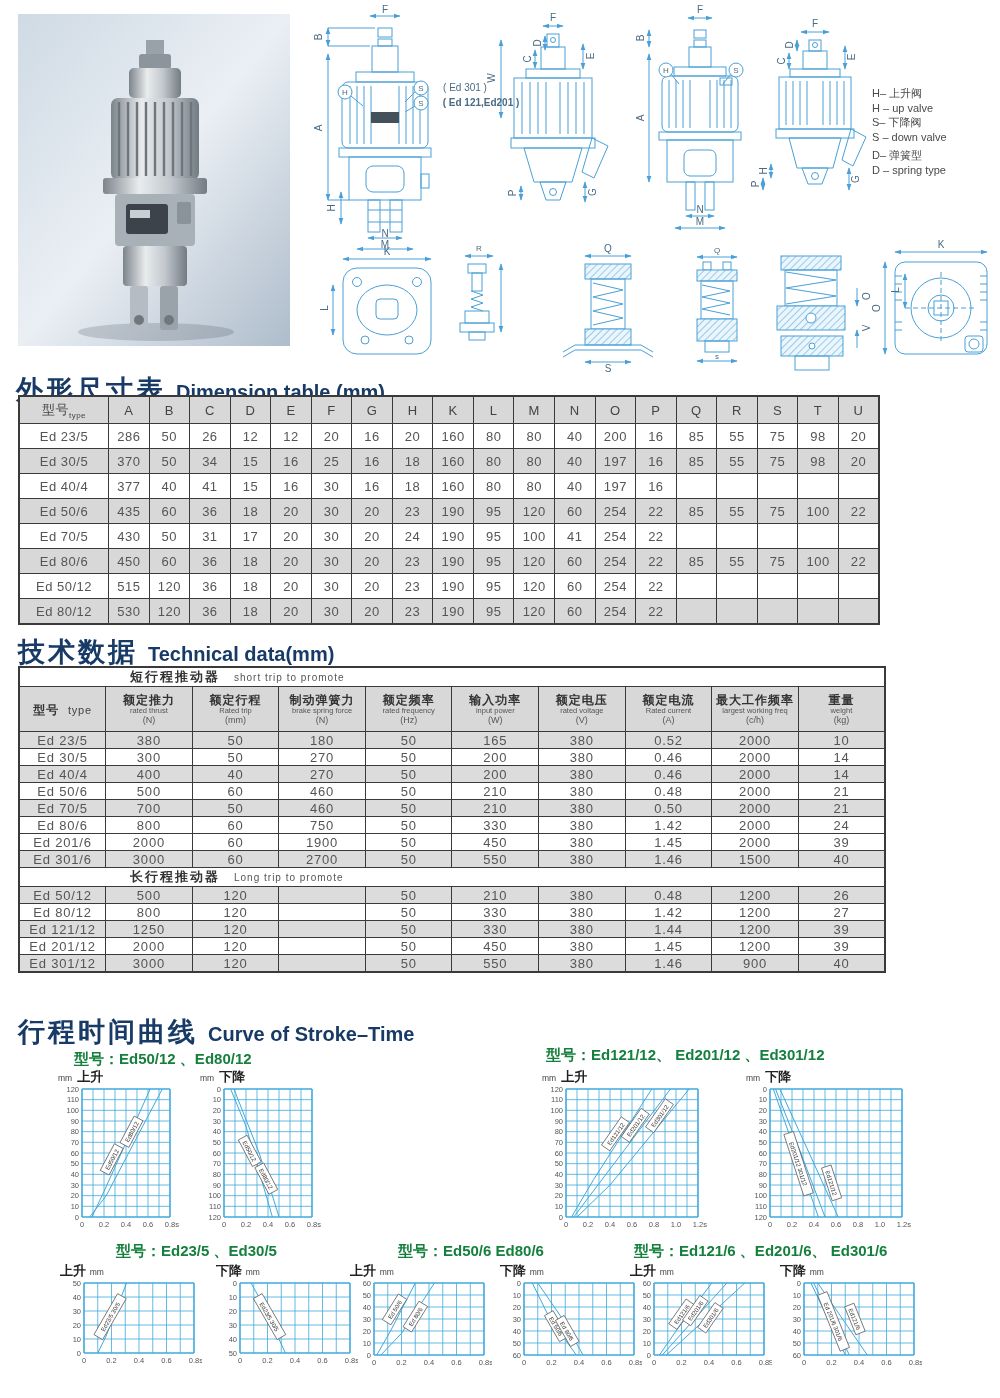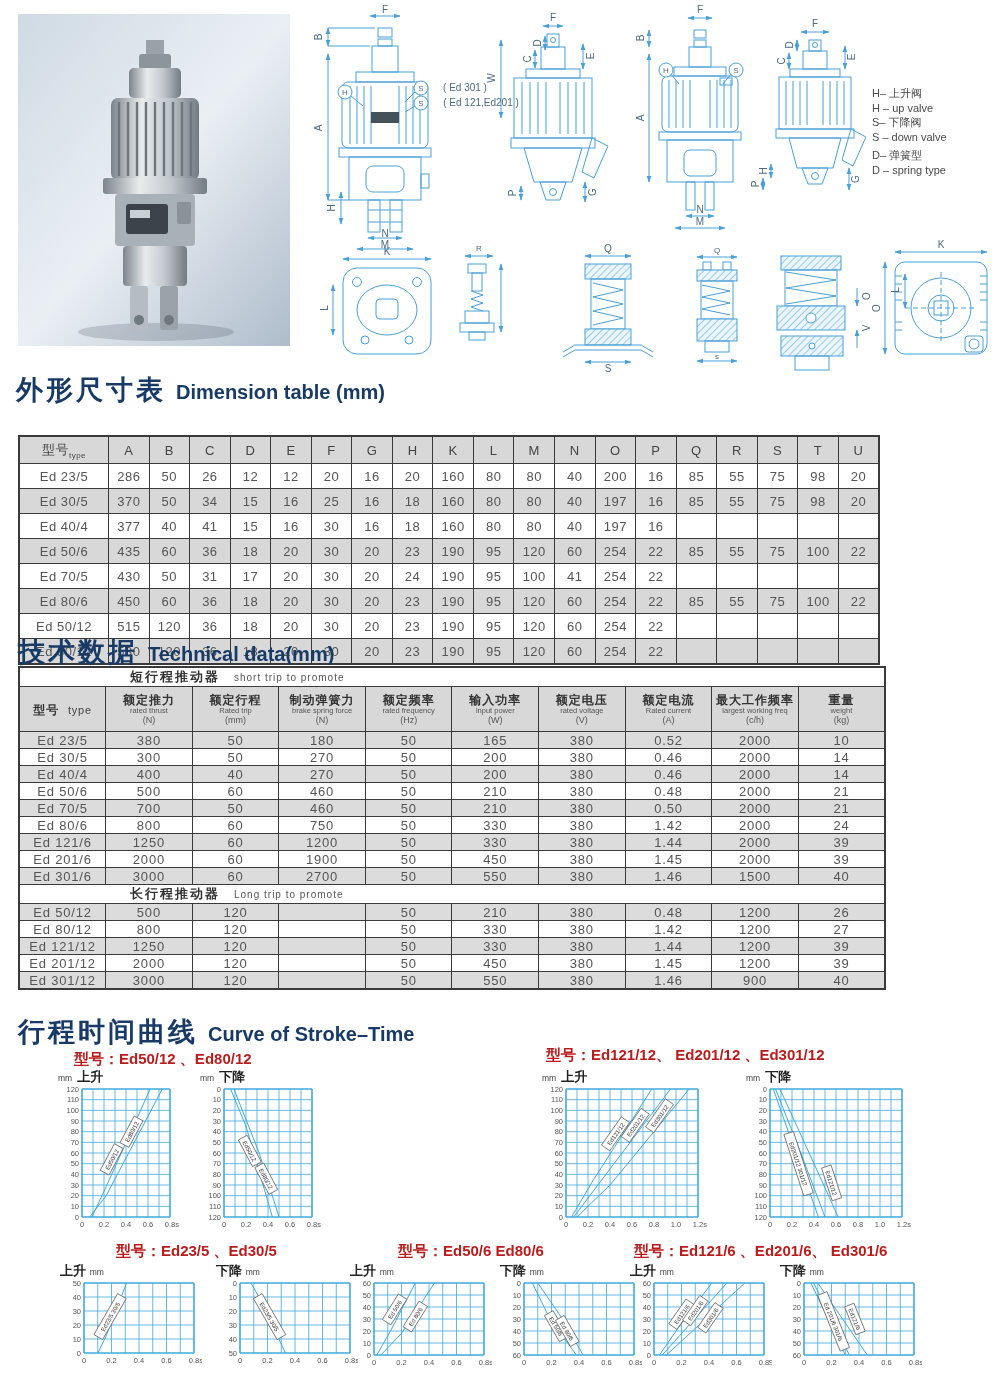--- a/index.html
+++ b/index.html
@@ -16,41 +16,41 @@
           display:flex;align-items:center;justify-content:center;font-size:8px;background:#fff;}
   .dlabel.small{font-size:8px;}
   .legend{position:absolute;left:872px;top:86px;font-size:11px;color:#4a4a4a;line-height:14.5px;}
   .legend div{white-space:nowrap;}
   
   .sec-title{position:absolute;color:#173a66;font-weight:bold;white-space:nowrap;}
   .sec-title .zh{font-size:27px;letter-spacing:3px;}
   .sec-title .en{font-size:20px;margin-left:10px;letter-spacing:0;}
   
   table{border-collapse:collapse;table-layout:fixed;background:#fff;}
-  .dimtable{position:absolute;left:18px;top:435px;width:862px;border:2px solid #3a3a3a;}
+  .dimtable{position:absolute;left:18px;top:395px;width:862px;border:2px solid #3a3a3a;}
   .dimtable th,.dimtable td{border:1px solid #3a3a3a;text-align:center;font-size:13px;
        color:#555;height:22px;padding:1px 0;letter-spacing:0.5px;overflow:hidden;}
   .dimtable th{background:#d8d8d8;color:#444;font-weight:normal;height:24px;}
   .dimtable tr.g td{background:#d8d8d8;}
   .dimtable .thzh{font-size:13px;}
   .dimtable .then{font-size:8px;vertical-align:sub;}
   .techtable{position:absolute;left:18px;top:666px;width:868px;border:2px solid #3a3a3a;}
   .techtable th,.techtable td{border:1px solid #3a3a3a;text-align:center;font-size:13px;
        color:#555;height:16px;padding:0;letter-spacing:0.8px;overflow:hidden;}
   .techtable th{background:#d8d8d8;font-weight:normal;height:44px;}
   .techtable tr.g td{background:#dcdcdc;}
   .techtable td.grp{background:#fff;text-align:left;padding-left:110px;height:15px;}
   .techtable .hzh{font-size:12px;color:#333;font-weight:bold;letter-spacing:1px;line-height:13px;}
   .techtable .hen{font-size:7.5px;color:#555;letter-spacing:0;line-height:8px;}
   .techtable .hunit{font-size:9px;color:#555;letter-spacing:0;line-height:10px;}
   .techtable .gzh{font-size:13px;color:#333;font-weight:bold;letter-spacing:2px;}
   .techtable .gen{font-size:10px;color:#555;margin-left:14px;letter-spacing:1px;}
   
   .charts{position:absolute;left:0;top:1036px;width:1000px;height:362px;}
-  .cg-title{position:absolute;font-size:15px;font-weight:bold;color:#b91c1c;white-space:nowrap;}
+  .cg-title{position:absolute;font-size:15px;font-weight:bold;color:#15803d;white-space:nowrap;}
   .cgroup{position:absolute;display:flex;}
   .chart-head{font-size:13px;font-weight:bold;color:#222;margin-left:2px;height:15px;}
   .chart-head .mm{font-size:8.5px;font-weight:normal;color:#444;margin-right:5px;}
 </style>
 </head>
 <body>
 
 <div class="photo">
   <svg width="272" height="332" viewBox="0 0 272 332">
     <defs>
@@ -303,21 +303,21 @@
     </g>
   </svg>
   <div id="dlabels">
       <span class="dlabel" style="left: 90px; top: 10px;">F</span>
       <span class="dlabel rot" style="left: 24px; top: 37px;">B</span>
       <span class="dlabel rot" style="left: 24px; top: 128px;">A</span>
       <span class="dlabel circ" style="left: 50px; top: 92px;">H</span>
       <span class="dlabel circ" style="left: 126px; top: 88px;">S</span>
       <span class="dlabel circ" style="left: 126px; top: 103px;">S</span>
       <span class="dlabel" style="left: 170px; top: 88px;">( Ed 301 )</span>
-      <span class="dlabel" style="left: 186px; top: 103px;">( Ed 121,Ed201 )</span>
+      <span class="dlabel" style="left: 186px; top: 103px; font-weight: bold;">( Ed 121,Ed201 )</span>
       <span class="dlabel rot" style="left: 37px; top: 208px;">H</span>
       <span class="dlabel" style="left: 90px; top: 234px;">N</span>
       <span class="dlabel" style="left: 90px; top: 245px;">M</span>
       <span class="dlabel rot" style="left: 197px; top: 78px;">W</span>
       <span class="dlabel rot" style="left: 233px; top: 59px;">C</span>
       <span class="dlabel rot" style="left: 243px; top: 43px;">D</span>
       <span class="dlabel" style="left: 258px; top: 18px;">F</span>
       <span class="dlabel rot" style="left: 296px; top: 56px;">E</span>
       <span class="dlabel rot" style="left: 218px; top: 193px;">P</span>
       <span class="dlabel rot" style="left: 298px; top: 192px;">G</span>
@@ -685,32 +685,20 @@
         <td>Ed 80/6</td>
         <td>800</td>
         <td>60</td>
         <td>750</td>
         <td>50</td>
         <td>330</td>
         <td>380</td>
         <td>1.42</td>
         <td>2000</td>
         <td>24</td>
-      </tr>
-      <tr class="g">
-        <td>Ed 121/6</td>
-        <td>1250</td>
-        <td>60</td>
-        <td>1200</td>
-        <td>50</td>
-        <td>330</td>
-        <td>380</td>
-        <td>1.44</td>
-        <td>2000</td>
-        <td>39</td>
       </tr>
       <tr class="">
         <td>Ed 201/6</td>
         <td>2000</td>
         <td>60</td>
         <td>1900</td>
         <td>50</td>
         <td>450</td>
         <td>380</td>
         <td>1.45</td>

